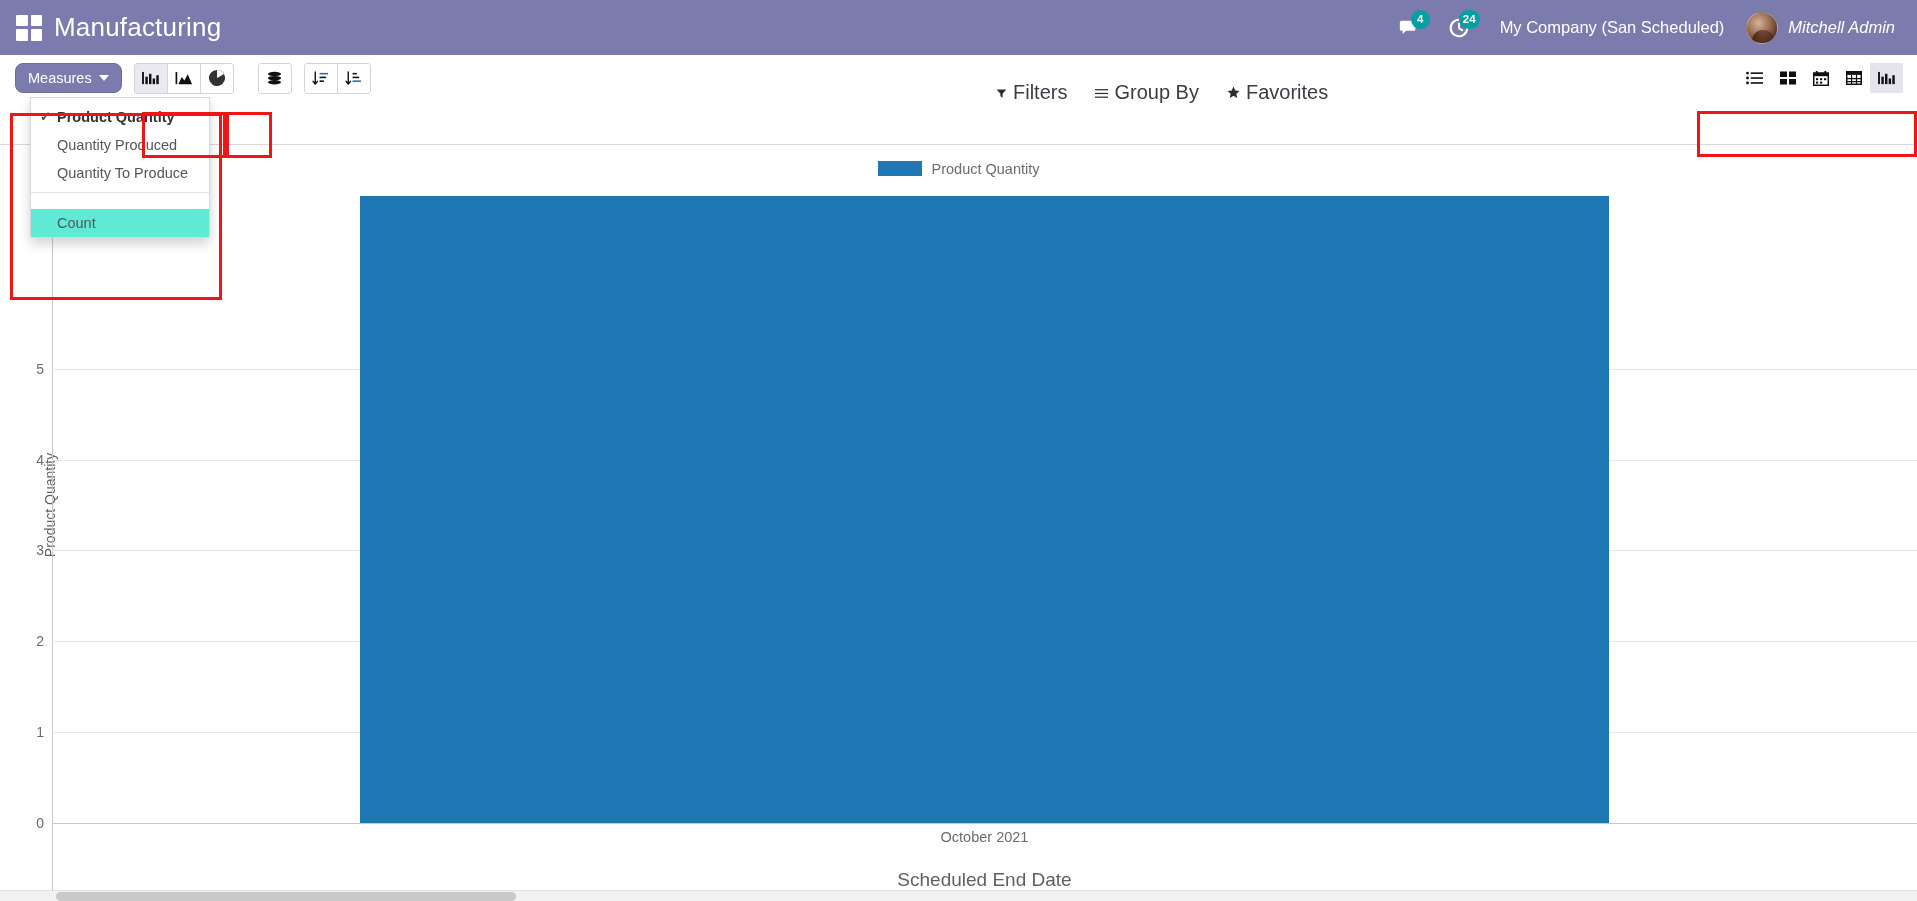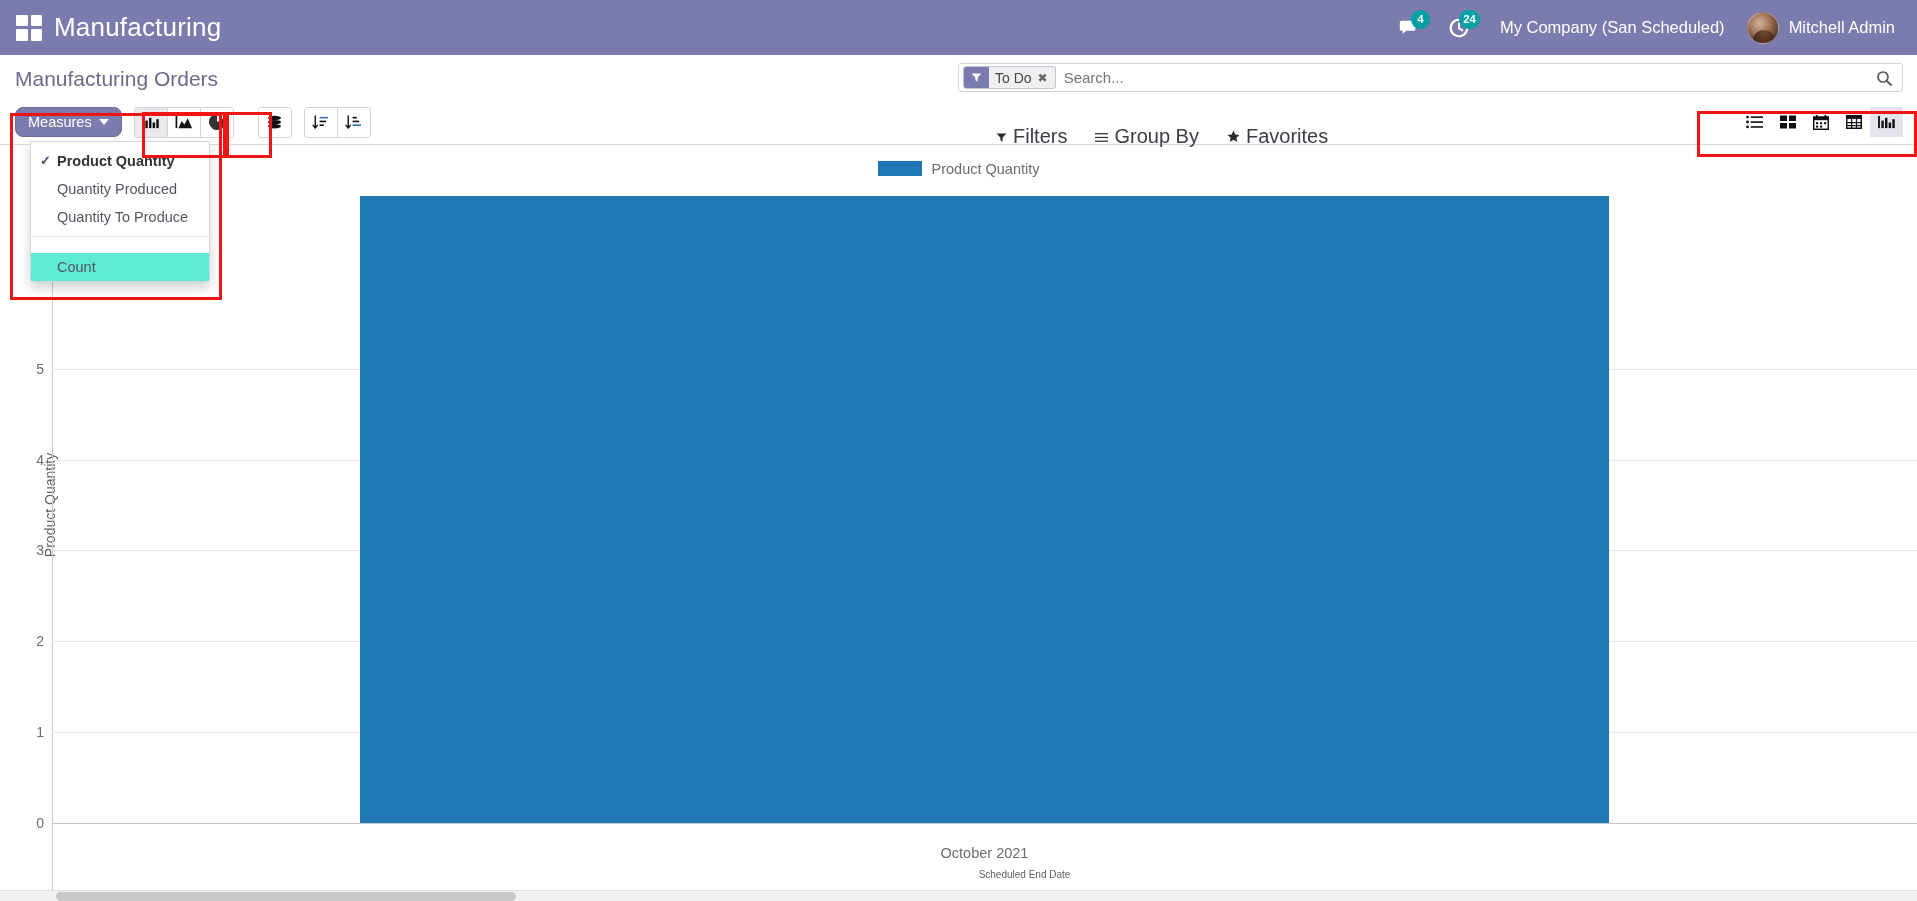--- a/index.html
+++ b/index.html
@@ -72,21 +72,21 @@
     text-align: center;
     border-radius: 10px;
     padding: 0 4px;
   }
   .company-name {
     font-size: 16.5px;
     padding: 0 22px 0 16px;
     cursor: pointer;
     white-space: nowrap;
   }
-  .user-menu { display: flex; align-items: center; cursor: pointer; gap: 10px; }
+  .user-menu { display: flex; align-items: center; cursor: pointer; gap: 10px; font-style: italic; }
   .avatar {
     width: 32px; height: 32px; border-radius: 50%;
     background: radial-gradient(circle at 38% 34%, #d6b39a 0%, #9a6f54 42%, #5c3b2c 72%, #3a2118 100%);
     border: 1px solid rgba(255,255,255,.35);
     overflow: hidden;
     position: relative;
   }
   .avatar::after{
     content:""; position:absolute; left:5px; top:17px; width:22px; height:16px;
     background: radial-gradient(ellipse at 50% 0%, #7a4a33 0%, #4a2a1d 70%);
@@ -322,25 +322,24 @@
   }
   .x-tick-label {
     position: absolute;
     font-size: 14.5px;
     color: #6b6b72;
     white-space: nowrap;
     transform: translateX(-50%);
   }
   .x-axis-title {
     position: absolute;
-    font-size: 10px;
+    font-size: 19px;
     color: #5f5f66;
     white-space: nowrap;
     transform: translateX(-50%);
-    margin-left: 40px;
   }
 
   
   .hscroll {
     position: absolute;
     left: 0; right: 0; bottom: 0;
     height: 11px;
     background: #f1f1f1;
     border-top: 1px solid #e2e2e2;
     z-index: 20;
@@ -391,44 +390,20 @@
     <div class="company-name">My Company (San Scheduled)</div>
     <div class="user-menu">
       <div class="avatar"></div>
       <span class="user-name">Mitchell Admin</span>
     </div>
   </div>
 </div>
 
 <div class="control-panel">
 
-  <div class="cp-row-1">
-    <div class="page-title">Manufacturing Orders</div>
-
-    <div class="search-zone">
-      <div class="searchview">
-        <div class="facet">
-          <span class="facet-icon">
-            <svg width="11" height="11" viewBox="0 0 16 16" aria-hidden="true">
-              <path d="M1 2h14l-5.4 6.3V14l-3.2-2V8.3z" fill="#ffffff"></path>
-            </svg>
-          </span>
-          <span class="facet-label">To Do</span>
-          <span class="facet-close">✖</span>
-        </div>
-        <input class="search-input" type="text" placeholder="Search..." style="">
-        <span class="search-glass">
-          <svg width="16" height="16" viewBox="0 0 16 16" aria-hidden="true">
-            <circle cx="7" cy="7" r="5" fill="none" stroke="#55555f" stroke-width="1.7"></circle>
-            <path d="M10.8 10.8L15 15" stroke="#55555f" stroke-width="1.9" stroke-linecap="round"></path>
-          </svg>
-        </span>
-      </div>
-    </div>
-  </div>
 
   <div class="cp-row-2">
 
     <div class="measures-wrap">
       <button class="btn-measures">
         <span>Measures</span>
         <span class="caret"></span>
       </button>
     <div class="measures-menu">
           <div class="measure-item selected">Product Quantity</div>
@@ -605,21 +580,21 @@
       </div>
       <div class="gridline" style="top: 280.571px;"></div>
       <div class="y-tick-wrap" style="top: 280.571px;">
         <div class="y-tick">4</div>
       </div>
       <div class="gridline" style="top: 189.714px;"></div>
       <div class="y-tick-wrap" style="top: 189.714px;">
         <div class="y-tick">5</div>
       </div>
       <div class="bar" title="October 2021: 6.9" style="left: 359.725px; width: 1249.55px; top: 17.0857px; height: 626.914px; background: rgb(31, 119, 180);"></div>
-      <div class="x-tick-label" style="left: 984.5px; top: 666px;">October 2021</div>
+      <div class="x-tick-label" style="left: 984.5px; top: 650px;">October 2021</div>
       <div class="x-axis-title" style="left: 984.5px; top: 690px;">Scheduled End Date</div>
     </div>
 
   <div class="hscroll">
     <div class="hscroll-thumb"></div>
   </div>
 </div>
 
 <div class="annot" style="left:10px;  top:113px; width:212px; height:187px;"></div>
 <div class="annot" style="left:142px; top:112px; width:84px;  height:46px;"></div>

